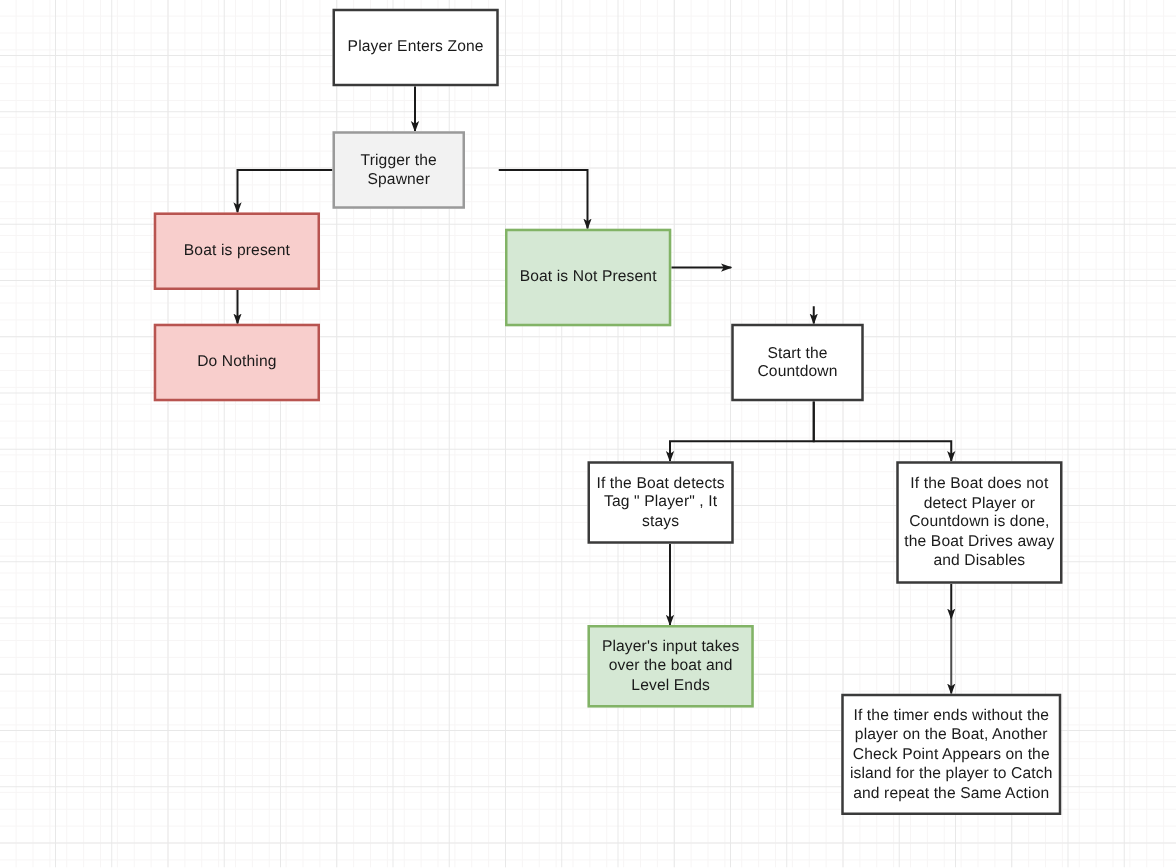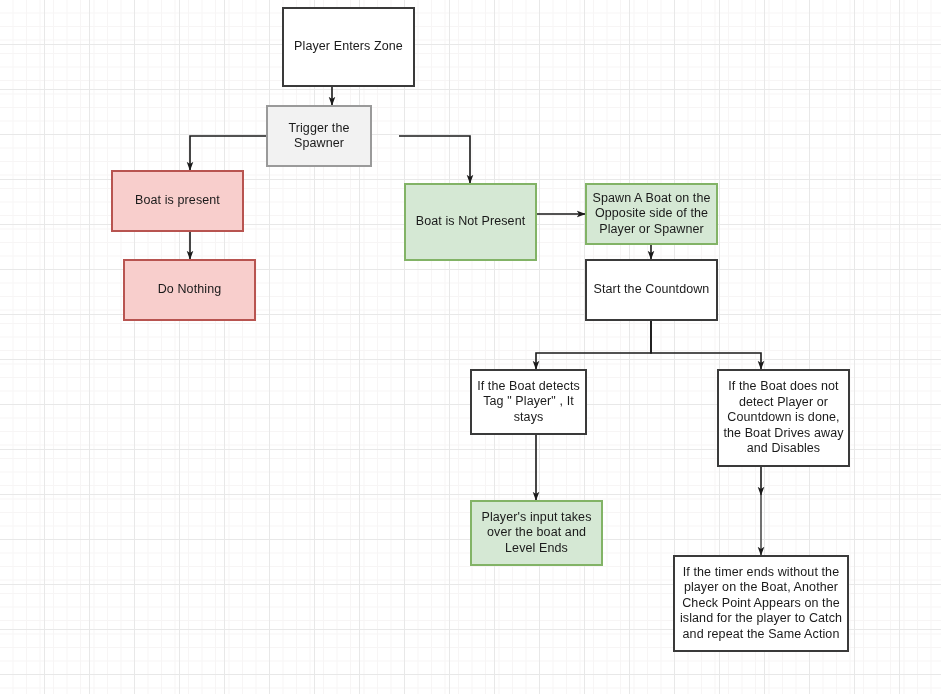--- a/index.html
+++ b/index.html
@@ -85,35 +85,32 @@
       <path d="M537,214 L585,214"></path>
       <path d="M651,245 L651,259"></path>
       <path d="M651,321 L651,353 L536,353 L536,369"></path>
       <path d="M651,321 L651,353 L761,353 L761,369"></path>
       <path d="M536,435 L536,500"></path>
       <path d="M761,467 L761,495"></path>
       <path d="M761,495 L761,555" stroke="#4d4d4d"></path>
     </g>
   </svg>
 
-  <div class="node plain" style="left:282px; top:7px; width:133px; height:80px;">Player Enters Zone</div>
+  <div class="node plain" style="left:266px; top:7px; width:133px; height:62px;">Player Enters Zone</div>
 
   <div class="node gray" style="left:266px; top:105px; width:106px; height:62px;">Trigger the Spawner</div>
 
-  <div class="node pink" style="left:111px; top:170px; width:133px; height:62px;">Boat is present</div>
+  <div class="node pink" style="left:123px; top:170px; width:133px; height:62px;">Boat is present</div>
 
   <div class="node pink" style="left:123px; top:259px; width:133px; height:62px;">Do Nothing</div>
 
   <div class="node green" style="left:404px; top:183px; width:133px; height:78px;">Boat is Not Present</div>
 
-  <div class="node green" style="left:585px; top:183px; width:133px; height:62px;">Spawn A Boat on the
-Opposite side of the
-Player or Spawner</div>
 
-  <div class="node plain" style="left:585px; top:259px; width:133px; height:62px;">Start the Countdown</div>
+  <div class="node plain" style="left:585px; top:259px; width:106px; height:62px;">Start the Countdown</div>
 
   <div class="node plain" style="left:470px; top:369px; width:117px; height:66px;">If the Boat detects
 Tag " Player" , It stays</div>
 
   <div class="node plain" style="left:717px; top:369px; width:133px; height:98px;">If the Boat does not
 detect Player or
 Countdown is done,
 the Boat Drives away
 and Disables</div>
 

